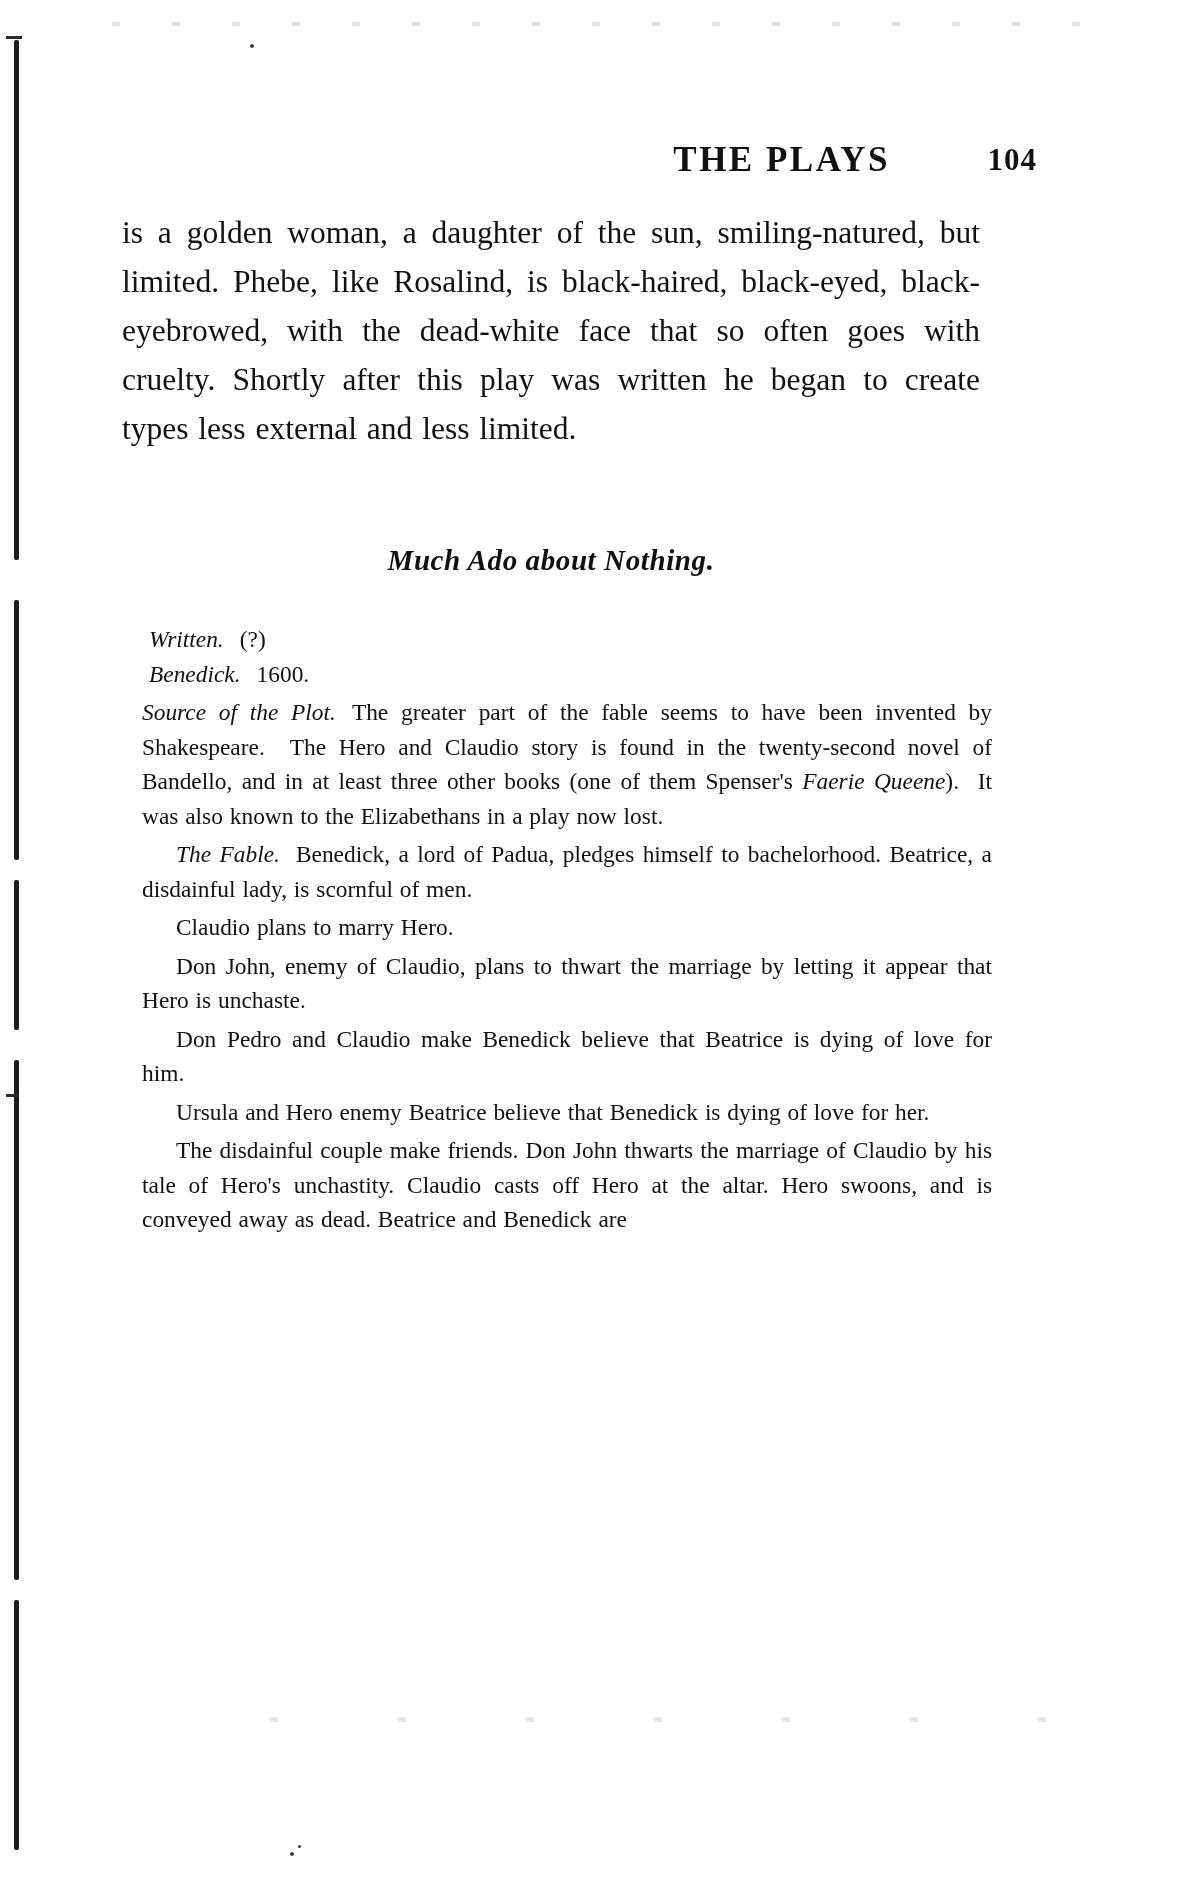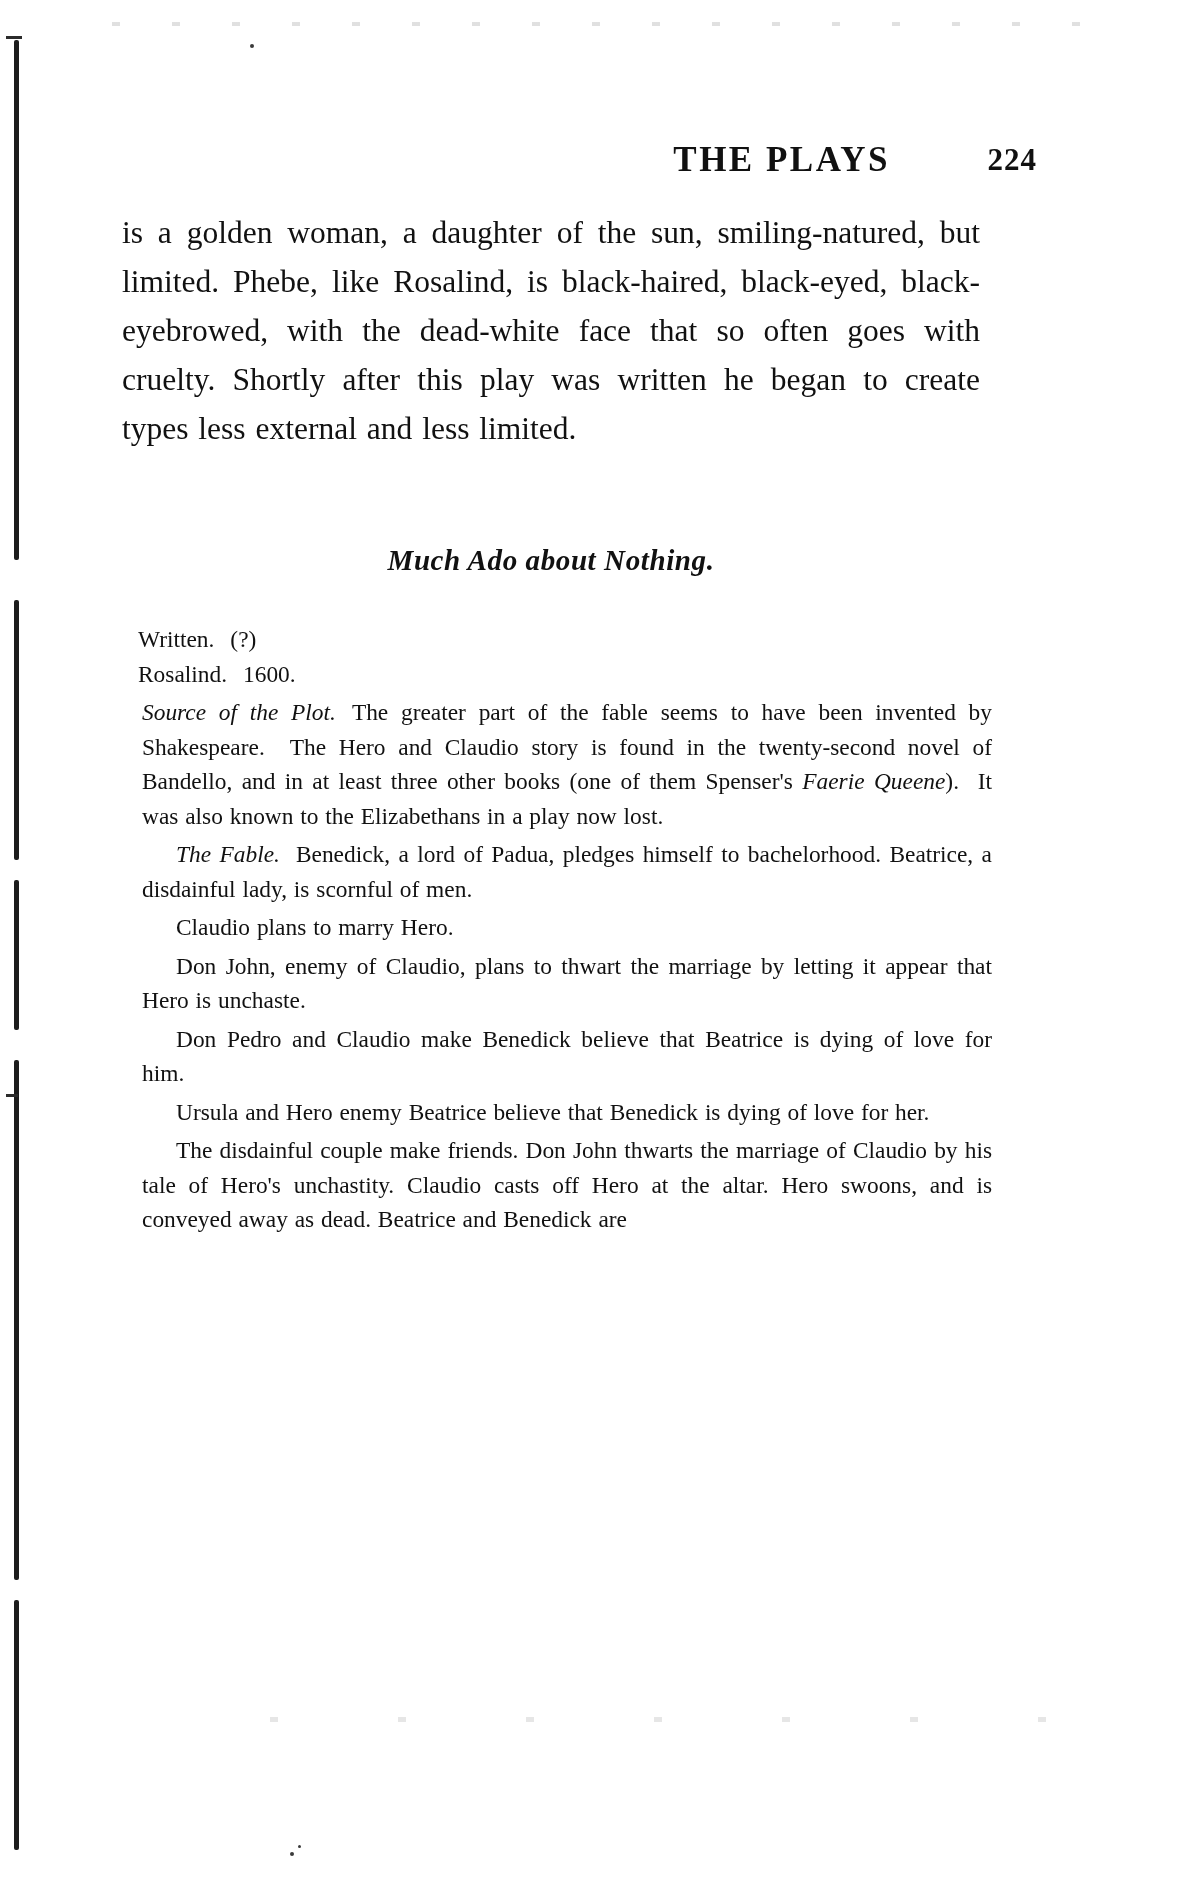--- a/index.html
+++ b/index.html
@@ -132,20 +132,22 @@
     line-height: 34.5px;
   }
   .notes .line-indent {
     text-indent: 34px;
   }
   .notes .note-row {
     margin: 0;
     white-space: nowrap;
   }
   .notes .note-row .lbl {
+    font-style: italic;
+    margin-left: 11px;
   }
   .notes .note-row .val {
     margin-left: 16px;
   }
   .notes p.para {
     margin: 4px;
     text-align: justify;
     text-align-last: left;
     word-spacing: 1px;
   }
@@ -188,37 +190,37 @@
   <div class="bar b5"></div>
   <div class="tick t1"></div>
   <div class="tick t2"></div>
 </div>
 <div class="top-speckle"></div>
 
 <div class="page">
 
   <div class="running-head">
     <div class="title">THE  PLAYS</div>
-    <div class="folio">224</div>
+    <div class="folio">104</div>
   </div>
 
   <div class="body-large">
     <p>is a golden woman, a daughter of the sun, smiling-natured, but limited.  Phebe, like Rosalind, is black-haired, black-eyed, black-eyebrowed, with the dead-white face that so often goes with cruelty.  Shortly after this play was written he began to create types less external and less limited.</p>
   </div>
 
   <div class="play-heading">Much Ado about Nothing.</div>
 
   <div class="notes">
 
     <div class="note-row">
       <span class="lbl">Written.</span><span class="val">(?)</span>
     </div>
 
     <div class="note-row">
-      <span class="lbl">Rosalind.</span><span class="val">1600.</span>
+      <span class="lbl">Benedick.</span><span class="val">1600.</span>
     </div>
 
     <p class="para"><span class="run-in">Source of the Plot.</span><span class="sp-wide"></span><span>The greater part of the fable seems to have been invented by Shakespeare.&nbsp; The Hero and Claudio story is found in the twenty-second novel of Bandello, and in at least three other books (one of them Spenser's <i>Faerie Queene</i>).&nbsp; It was also known to the Elizabethans in a play now lost.</span></p>
 
     <p class="para line-indent"><span class="run-in">The Fable.</span><span class="sp-wide"></span><span>Benedick, a lord of Padua, pledges himself to bachelorhood.  Beatrice, a disdainful lady, is scornful of men.</span></p>
 
     <p class="para line-indent">Claudio plans to marry Hero.</p>
 
     <p class="para line-indent">Don John, enemy of Claudio, plans to thwart the marriage by letting it appear that Hero is unchaste.</p>
 

